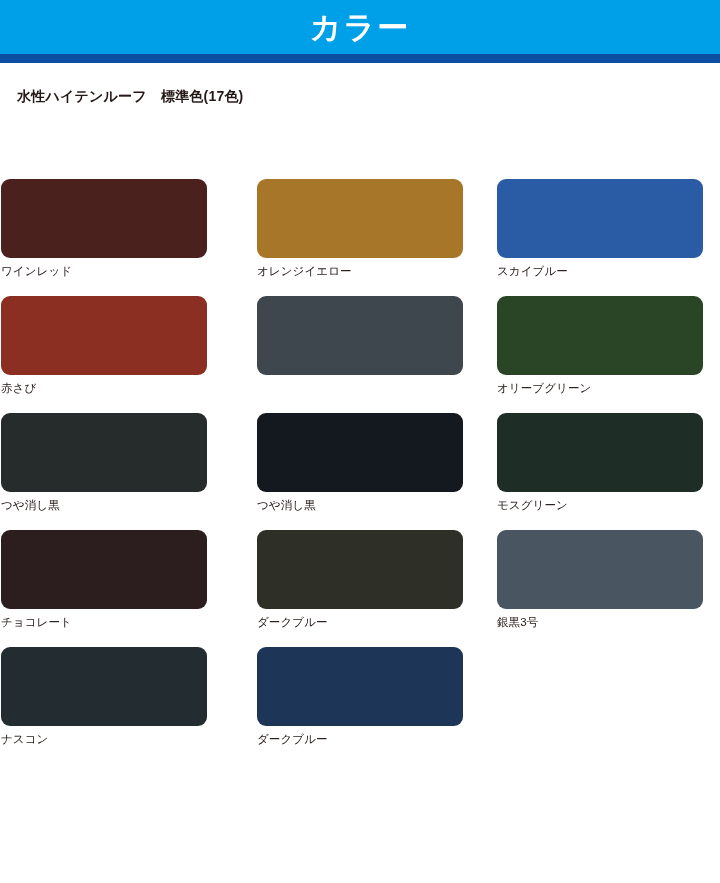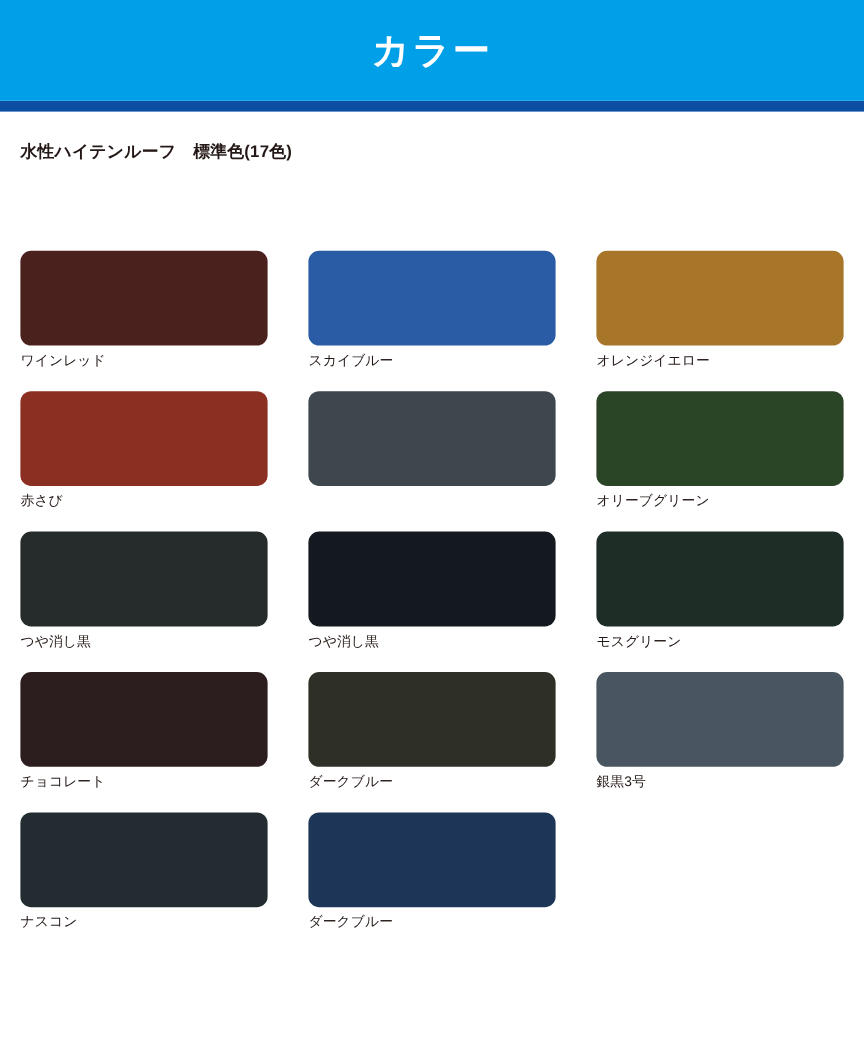--- a/index.html
+++ b/index.html
@@ -14,21 +14,21 @@
     font-family: "Liberation Sans", "DejaVu Sans", sans-serif;
     color: #231815;
     overflow: hidden;
     position: relative;
   }
 
   
   .header-banner {
     position: relative;
     width: 720px;
-    height: 84px;
+    height: 54px;
     background: linear-gradient(to bottom, #00a0e9 0%, #00a0e9 48%, #009fe8 50%, #00a3ea 100%);
     box-sizing: border-box;
   }
   .header-title {
     position: absolute;
     left: 0;
     right: 0;
     top: 50%;
     transform: translateY(-50%);
     text-align: center;
@@ -74,21 +74,21 @@
   }
   .swatch-row:last-child {
     height: 110px;
   }
 
   .swatch-cell {
     width: 240px;
     box-sizing: border-box;
     position: relative;
   }
-  .swatch-cell.col-1 { padding-left: 17px; }
+  .swatch-cell.col-1 { padding-left: 1px; }
   .swatch-cell.col-2 { padding-left: 17px; }
   .swatch-cell.col-3 { padding-left: 17px; }
 
   .swatch-cell.empty { visibility: hidden; }
 
   .swatch-chip {
     width: 206px;
     height: 79px;
     border-radius: 9px;
     display: block;
@@ -120,27 +120,27 @@
 
   <div class="section-title">水性ハイテンルーフ　標準色(17色)</div>
 
   <div class="swatch-grid">
 
     <div class="swatch-row">
       <div class="swatch-cell col-1">
         <span class="swatch-chip" style="background: rgb(74, 33, 28);"></span>
         <div class="swatch-label">ワインレッド</div>
       </div>
+      <div class="swatch-cell col-3">
+        <span class="swatch-chip" style="background: rgb(168, 118, 40);"></span>
+        <div class="swatch-label">オレンジイエロー</div>
+      </div>
       <div class="swatch-cell col-2">
         <span class="swatch-chip" style="background: rgb(42, 92, 165);"></span>
         <div class="swatch-label">スカイブルー</div>
-      </div>
-      <div class="swatch-cell col-3">
-        <span class="swatch-chip" style="background: rgb(168, 118, 40);"></span>
-        <div class="swatch-label">オレンジイエロー</div>
       </div>
     </div>
 
     <div class="swatch-row">
       <div class="swatch-cell col-1">
         <span class="swatch-chip" style="background: rgb(138, 47, 34);"></span>
         <div class="swatch-label">赤さび</div>
       </div>
       <div class="swatch-cell col-2">
         <span class="swatch-chip" style="background: rgb(61, 71, 77);"></span>

